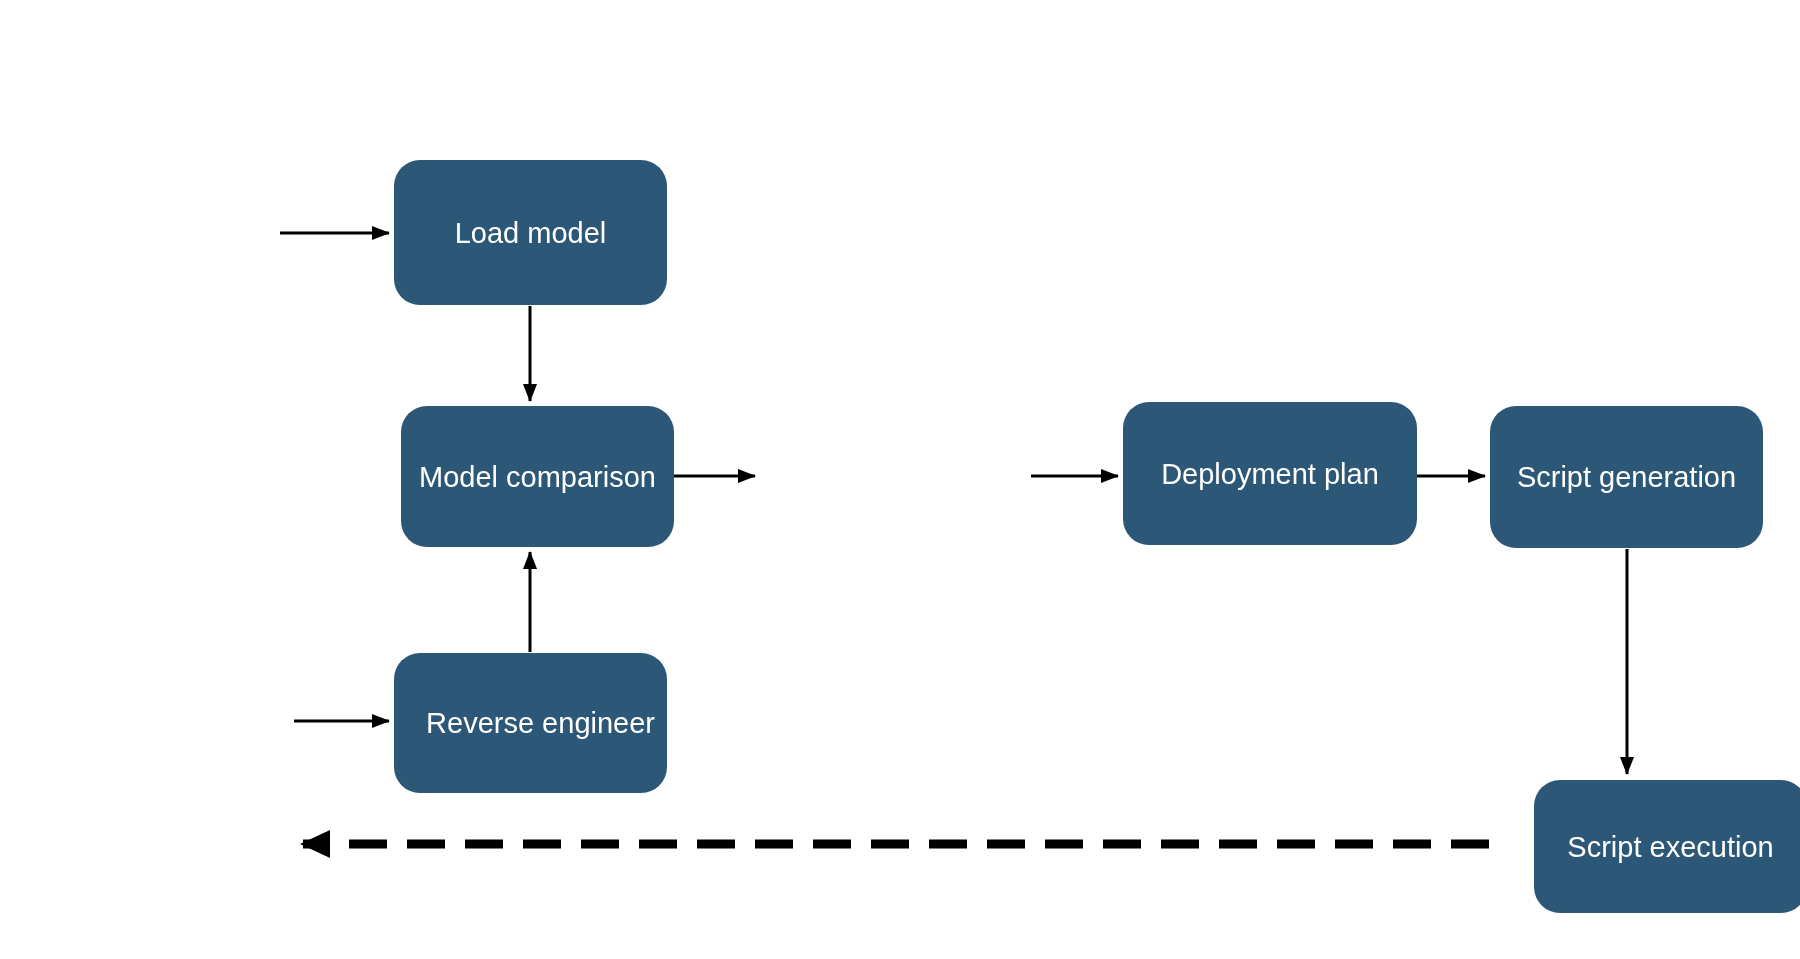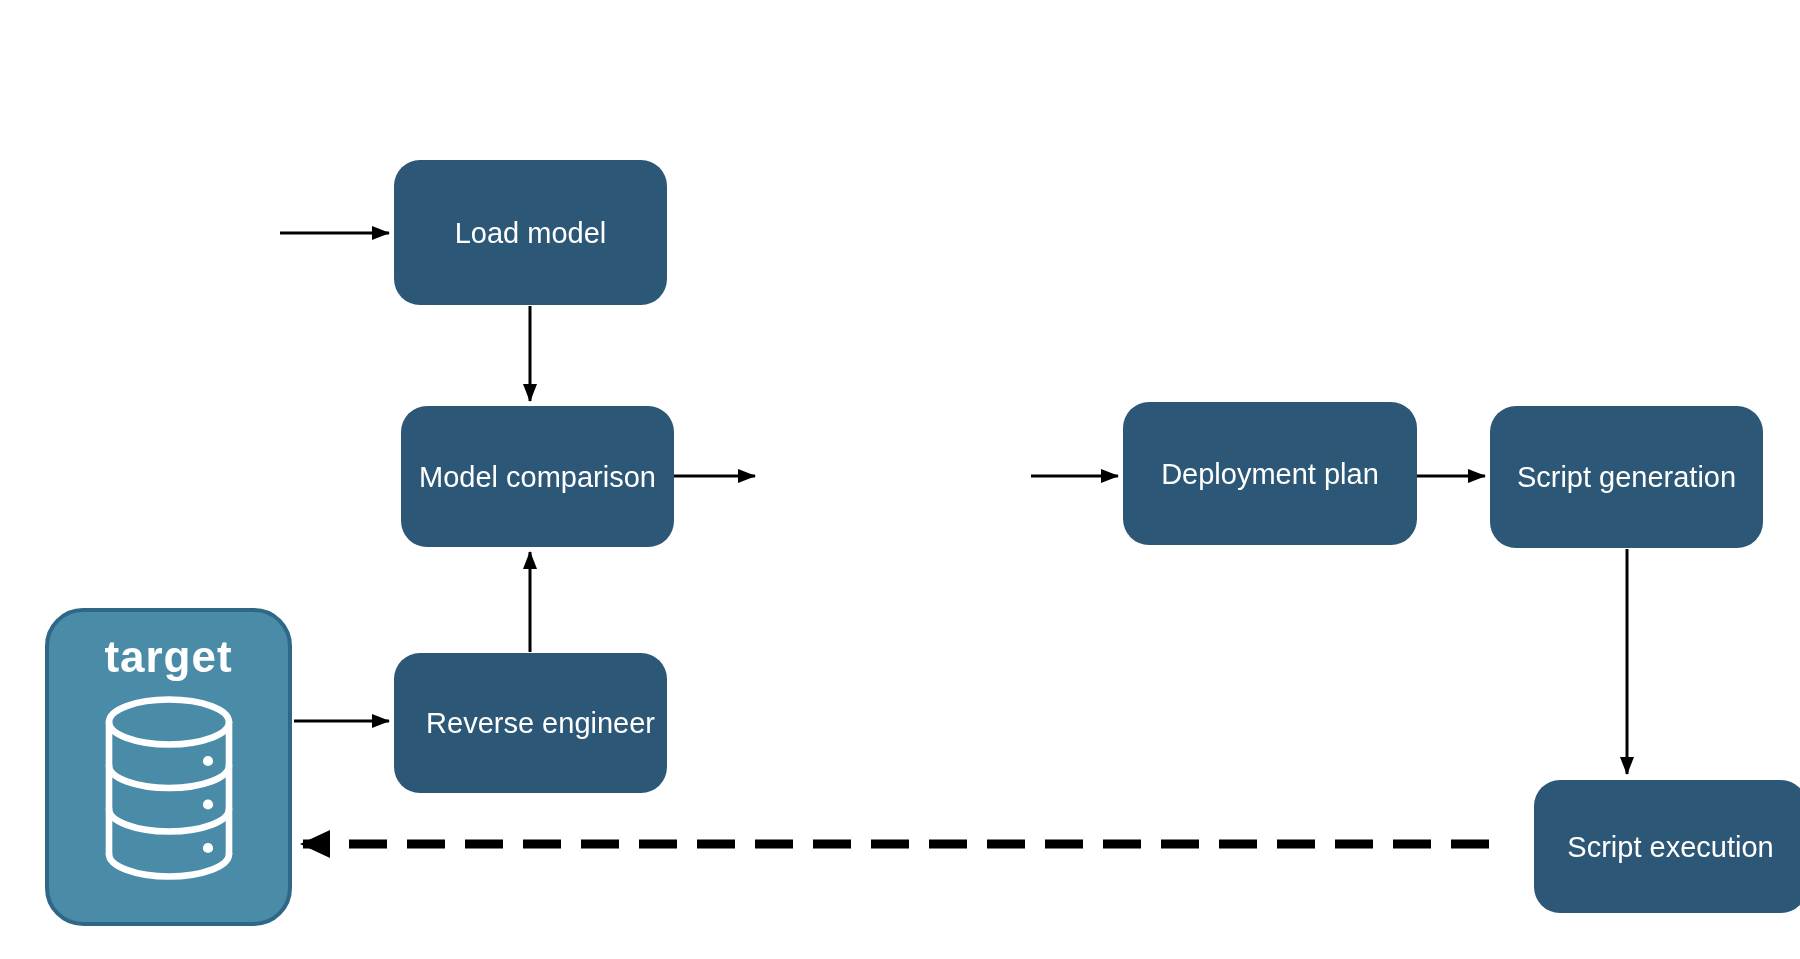--- a/index.html
+++ b/index.html
@@ -134,34 +134,20 @@
     </g>
     <g>
       <line class="edge-line" x1="1627" y1="549" x2="1627" y2="774" marker-end="url(#ah)"></line>
     </g>
     <g>
       <line class="edge-line dashed" x1="1489" y1="844" x2="303" y2="844" marker-end="url(#ahBig)"></line>
     </g>
   </svg>
 
 
-  <div class="actor actor-target">
-    <div class="actor-label">target</div>
-    <svg class="actor-icon" viewBox="0 0 100 130">
-      <ellipse class="icon-stroke" cx="50" cy="20" rx="40" ry="15"></ellipse>
-      <path class="icon-stroke" d="M10,20 L10,108"></path>
-      <path class="icon-stroke" d="M90,20 L90,108"></path>
-      <path class="icon-stroke" d="M10,49 A40,15 0 0 0 90,49"></path>
-      <path class="icon-stroke" d="M10,78 A40,15 0 0 0 90,78"></path>
-      <path class="icon-stroke" d="M10,108 A40,15 0 0 0 90,108"></path>
-      <circle class="icon-dot" cx="76" cy="46" r="3.4"></circle>
-      <circle class="icon-dot" cx="76" cy="75" r="3.4"></circle>
-      <circle class="icon-dot" cx="76" cy="104" r="3.4"></circle>
-    </svg>
-  </div>
 
   <div class="node node-load">
     <span class="node-label">Load model</span>
   </div>
   <div class="node node-comparison">
     <span class="node-label">Model comparison</span>
   </div>
   <div class="node node-deployment">
     <span class="node-label">Deployment plan</span>
   </div>

